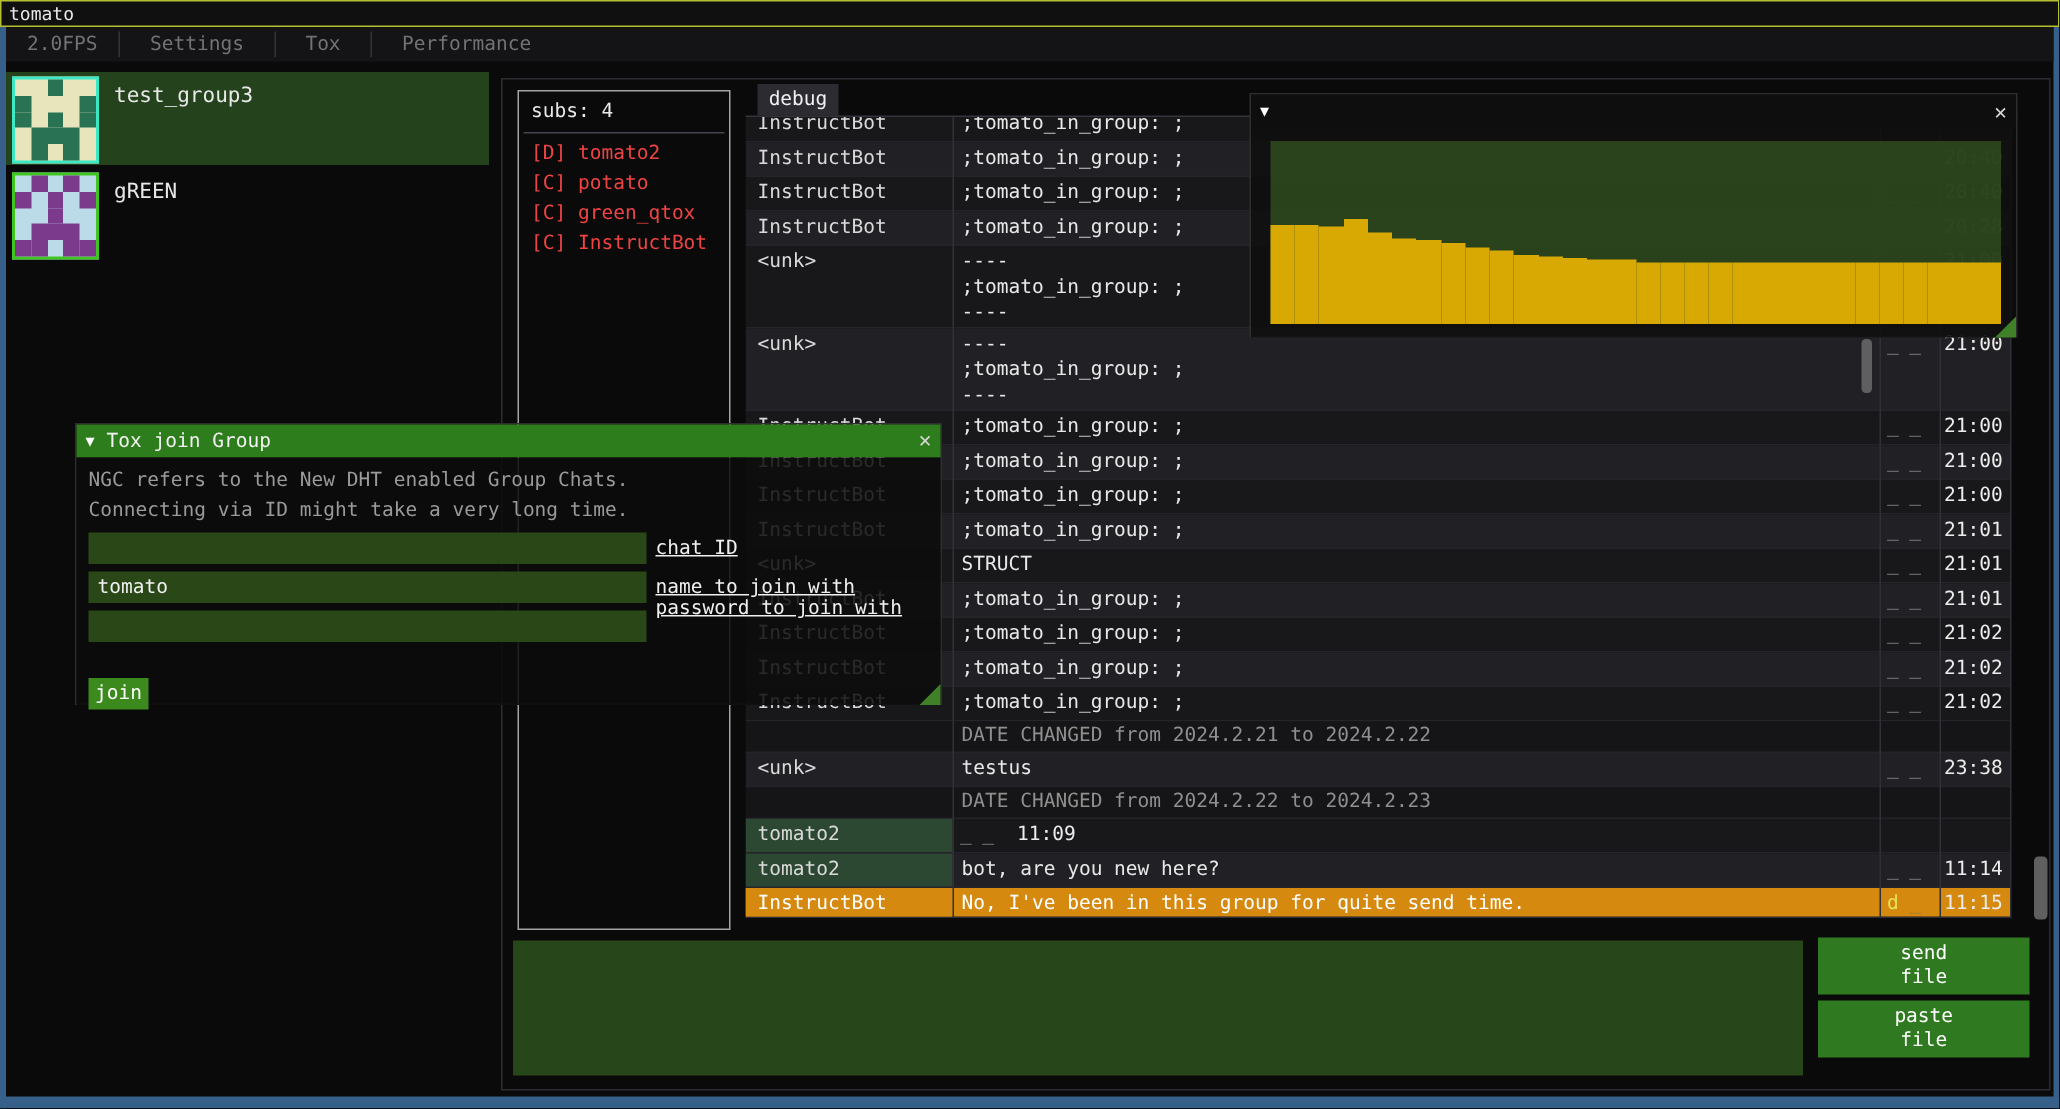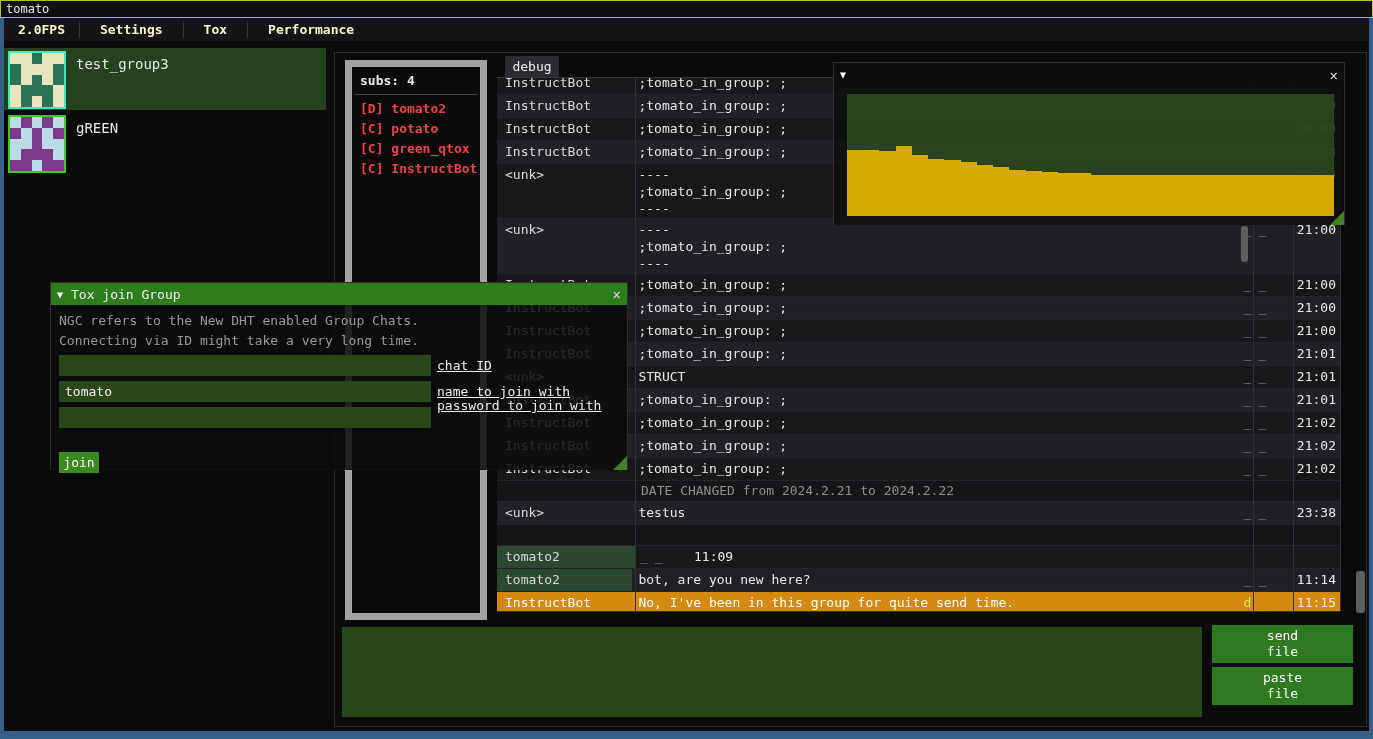--- a/index.html
+++ b/index.html
@@ -12,34 +12,34 @@
   
   .titlebar { position:absolute; left:0; top:0; width:1373px; height:18px;
     background:#101010; border:1px solid #b4c030; color:#e8e8e8;
     font-size:12px; line-height:16px; padding-left:5px; }
   .edge { position:absolute; background:#36608a; }
   .edge.l { left:0; top:18px; width:4px; height:721px; }
   .edge.r { left:1369px; top:18px; width:4px; height:721px; }
   .edge.b { left:0; top:731px; width:1373px; height:8px; }
   .menubar { position:absolute; left:4px; top:18px; width:1365px; height:23px;
     background:#141417; display:flex; align-items:center; }
-  .menu-item { padding:0 20px; color:#fef9c3; height:23px; line-height:23px;font-weight:bold; }
+  .menu-item { padding:0 20px; color:#737373; height:23px; line-height:23px; }
   .menu-sep { width:1px; height:17px; background:#33333a; }
   
   .group-row { position:absolute; left:4px; width:322px; height:62px; display:flex; }
   .group-row.sel { background:#24421c; }
   .avatar { width:58px; height:58px; margin:3px 0 0 4px; border:2px solid; 
     display:grid; grid-template-columns:repeat(5,1fr); grid-template-rows:repeat(5,1fr); }
   .group-label { margin:8px 0 0 10px; font-size:14px; }
   
   .main-border { position:absolute; left:334px; top:52px; width:1033px; height:675px;
     border:1px solid #2c2c33; }
   
   .subs-panel { position:absolute; left:345px; top:60px; width:142px; height:560px;
-    border:7px solid #a3a3a3;font-weight:bold; }
+    border:1px solid #a3a3a3; }
   .subs-title { padding:6px 0 0 8px; }
   .subs-sep { height:1px; background:#45454d; margin:6px 3px 4px 3px; }
   .subs-item { padding-left:8px; height:20px; line-height:20px; color:#ef4444; }
   
   .tabbar { position:absolute; left:497px; top:56px; width:848px; height:21px; }
   .tab { position:absolute; left:8px; top:0; width:54px; height:21px; background:#2b2b31;
     text-align:center; line-height:21px; color:#f0f0f0; }
   .tab-underline { position:absolute; left:497px; top:77px; width:848px; height:1px; background:#35353c; }
   
   .msg-table { position:absolute; left:497px; top:78px; width:843px; height:534px;
@@ -52,21 +52,21 @@
   .mrow.light { background:#212125; }
   .mrow.sysbg { background:#151517; }
   .c-name { width:138px; padding-left:8px; line-height:22px; color:#dadada;
     overflow:hidden; white-space:nowrap; }
   .mrow.multi .c-name { line-height:20px; padding-top:1px; }
   .c-msg { width:618px; padding-left:6px; line-height:22px; white-space:pre-line;
     overflow:hidden; }
   .mrow.multi .c-msg { line-height:17px; padding-top:2px; }
   .c-sys { width:705px; padding-left:6px; line-height:20px; color:#8f8f8f; }
   .c-ind { width:40px; display:flex; gap:7px; padding-left:5px; line-height:22px; color:#90909a; }
-  .c-time { width:47px; padding-left:3px; line-height:22px; color:#ececec;margin-left:16px; }
+  .c-time { width:47px; padding-left:3px; line-height:22px; color:#ececec; }
   .name-green { background:#2c4832; }
   .mrow.selrow, .mrow.selrow .c-name { background:#d5890f; color:#fff; }
   .mrow.selrow .c-ind { color:#9a7a30; }
   .mrow.selrow .ind-a { color:#e8e25a; }
   .col-line { position:absolute; top:78px; width:1px; height:534px; background:#303038; }
   .scroll-thumb { position:absolute; border-radius:3px; background:#5f5f5f; }
   
   .composer-input { position:absolute; left:342px; top:627px; width:860px; height:90px;
     background:#274619; }
   .file-btn { position:absolute; left:1212px; width:141px; height:38px; background:#2f7a20;
@@ -344,20 +344,21 @@
       <div class="c-name">&lt;unk&gt;</div>
       <div class="c-msg">testus</div>
       <div class="c-ind">
           <span class="ind-a">_</span>
           <span>_</span>
         </div>
       <div class="c-time">23:38</div>
     </div>
     <div class="mrow sys sysbg">
       <div class="c-name"></div>
+      <div class="c-sys">DATE CHANGED from 2024.2.22 to 2024.2.23</div>
     </div>
     <div class="mrow dark">
       <div class="c-name name-green">tomato2</div>
       <div class="c-ind">
           <span class="ind-a">_</span>
           <span>_</span>
         </div>
       <div class="c-time">11:09</div>
     </div>
     <div class="mrow light">

